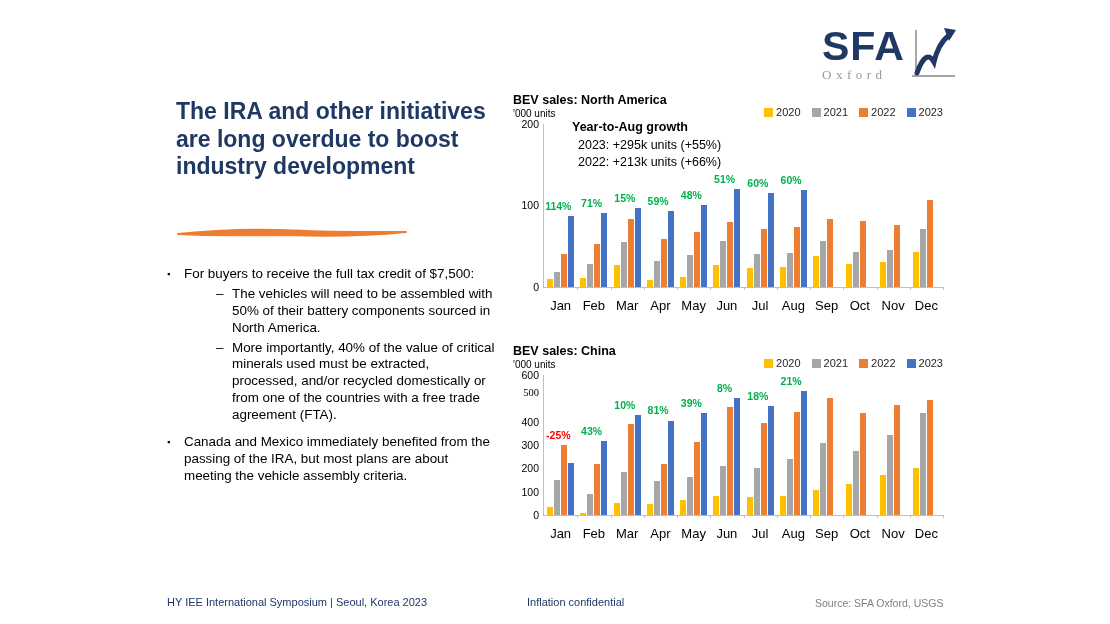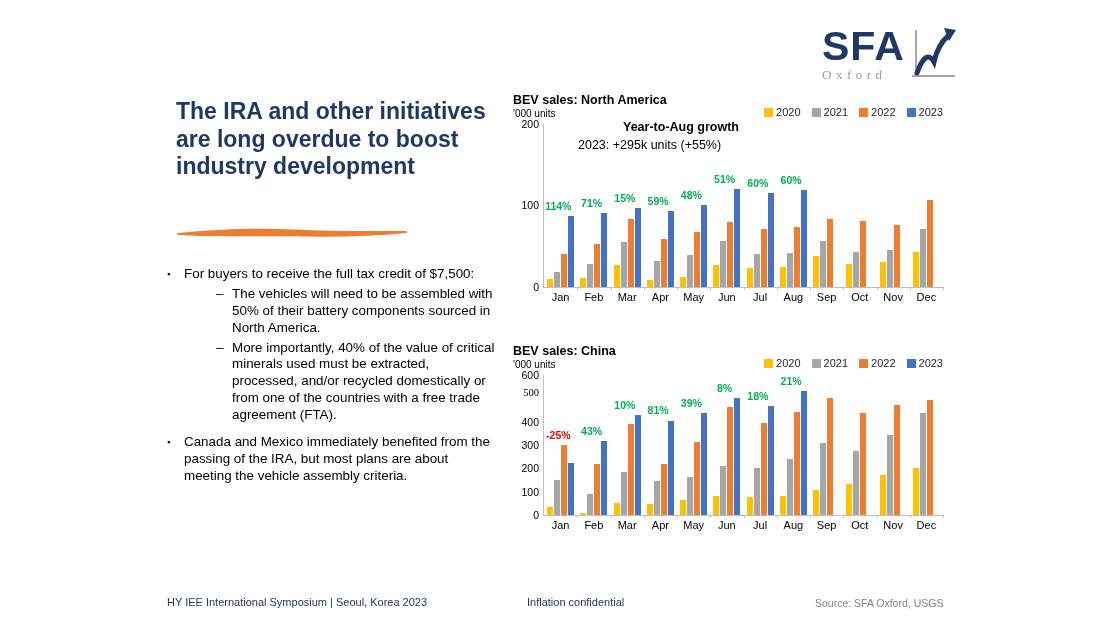--- a/index.html
+++ b/index.html
@@ -33,26 +33,26 @@
   .legend{display:flex;gap:11px;font-size:11px;color:#262626;margin-top:13px;}
   .legend-item{display:flex;align-items:center;gap:3px;}
   .swatch{width:9px;height:9px;display:inline-block;}
   .plot{position:relative;margin-left:30px;margin-top:5px;
     border-left:1px solid #BFBFBF;border-bottom:1px solid #BFBFBF;
     display:flex;align-items:flex-end;}
   .bar-group{flex:1 1 0;display:flex;align-items:flex-end;justify-content:center;gap:1px;height:100%;position:relative;}
   .bar-group::after{content:"";position:absolute;right:-1px;top:100%;width:1px;height:3px;background:#BFBFBF;}
   .bar{width:6px;}
   .bar-slot{width:6px;height:0;}
-  .month{position:absolute;top:100%;left:0;margin-top:4px;width:100%;text-align:center;font-size:11px;color:#000;}
+  .month{position:absolute;top:100%;left:0;margin-top:11px;width:100%;text-align:center;font-size:13px;color:#000;}
   .growth{position:absolute;left:50%;transform:translateX(-55%);width:46px;
     font-size:10.5px;font-weight:bold;text-align:center;white-space:nowrap;}
   .ytick{position:absolute;right:100%;margin-right:5px;font-size:10.5px;color:#000;transform:translateY(50%);line-height:1;}
   .annotation{position:absolute;left:28px;top:-4px;width:218px;font-size:12.5px;color:#000;}
-  .annotation-title{font-weight:bold;text-align:center;margin-bottom:3px;}
+  .annotation-title{font-weight:bold;margin-bottom:3px;}
   .annotation-line{line-height:1.32;padding-left:6px;}
   
   .footer-left{position:absolute;left:167px;top:596px;font-size:11px;color:#1F3864;}
   .footer-center{position:absolute;left:527px;top:596px;font-size:11px;color:#1F3864;}
   .footer-right{position:absolute;left:815px;top:597px;font-size:10.5px;color:#7F7F7F;}
 </style>
 </head>
 <body>
 
 <div class="slide">
@@ -218,20 +218,21 @@
         <div class="bar-group">
           <div class="bar" style="height: 35.86px; background: rgb(255, 192, 0);"></div>
           <div class="bar" style="height: 58.68px; background: rgb(166, 166, 166);"></div>
           <div class="bar" style="height: 87.205px; background: rgb(237, 125, 49);"></div>
           <div class="bar-slot"></div>
           <div class="month">Dec</div>
         </div>
         <div class="annotation">
           <div class="annotation-title">Year-to-Aug growth</div>
           <div class="annotation-line">2023: +295k units (+55%)</div>
+          <div class="annotation-line">2022: +213k units (+66%)</div>
         </div>
       </div>
     </div>
   <div class="chart" id="chart1">
       <div class="chart-header">
         <div class="chart-titles">
           <div class="chart-title">BEV sales: China</div>
           <div class="chart-units">'000 units</div>
         </div>
         <div class="legend">

